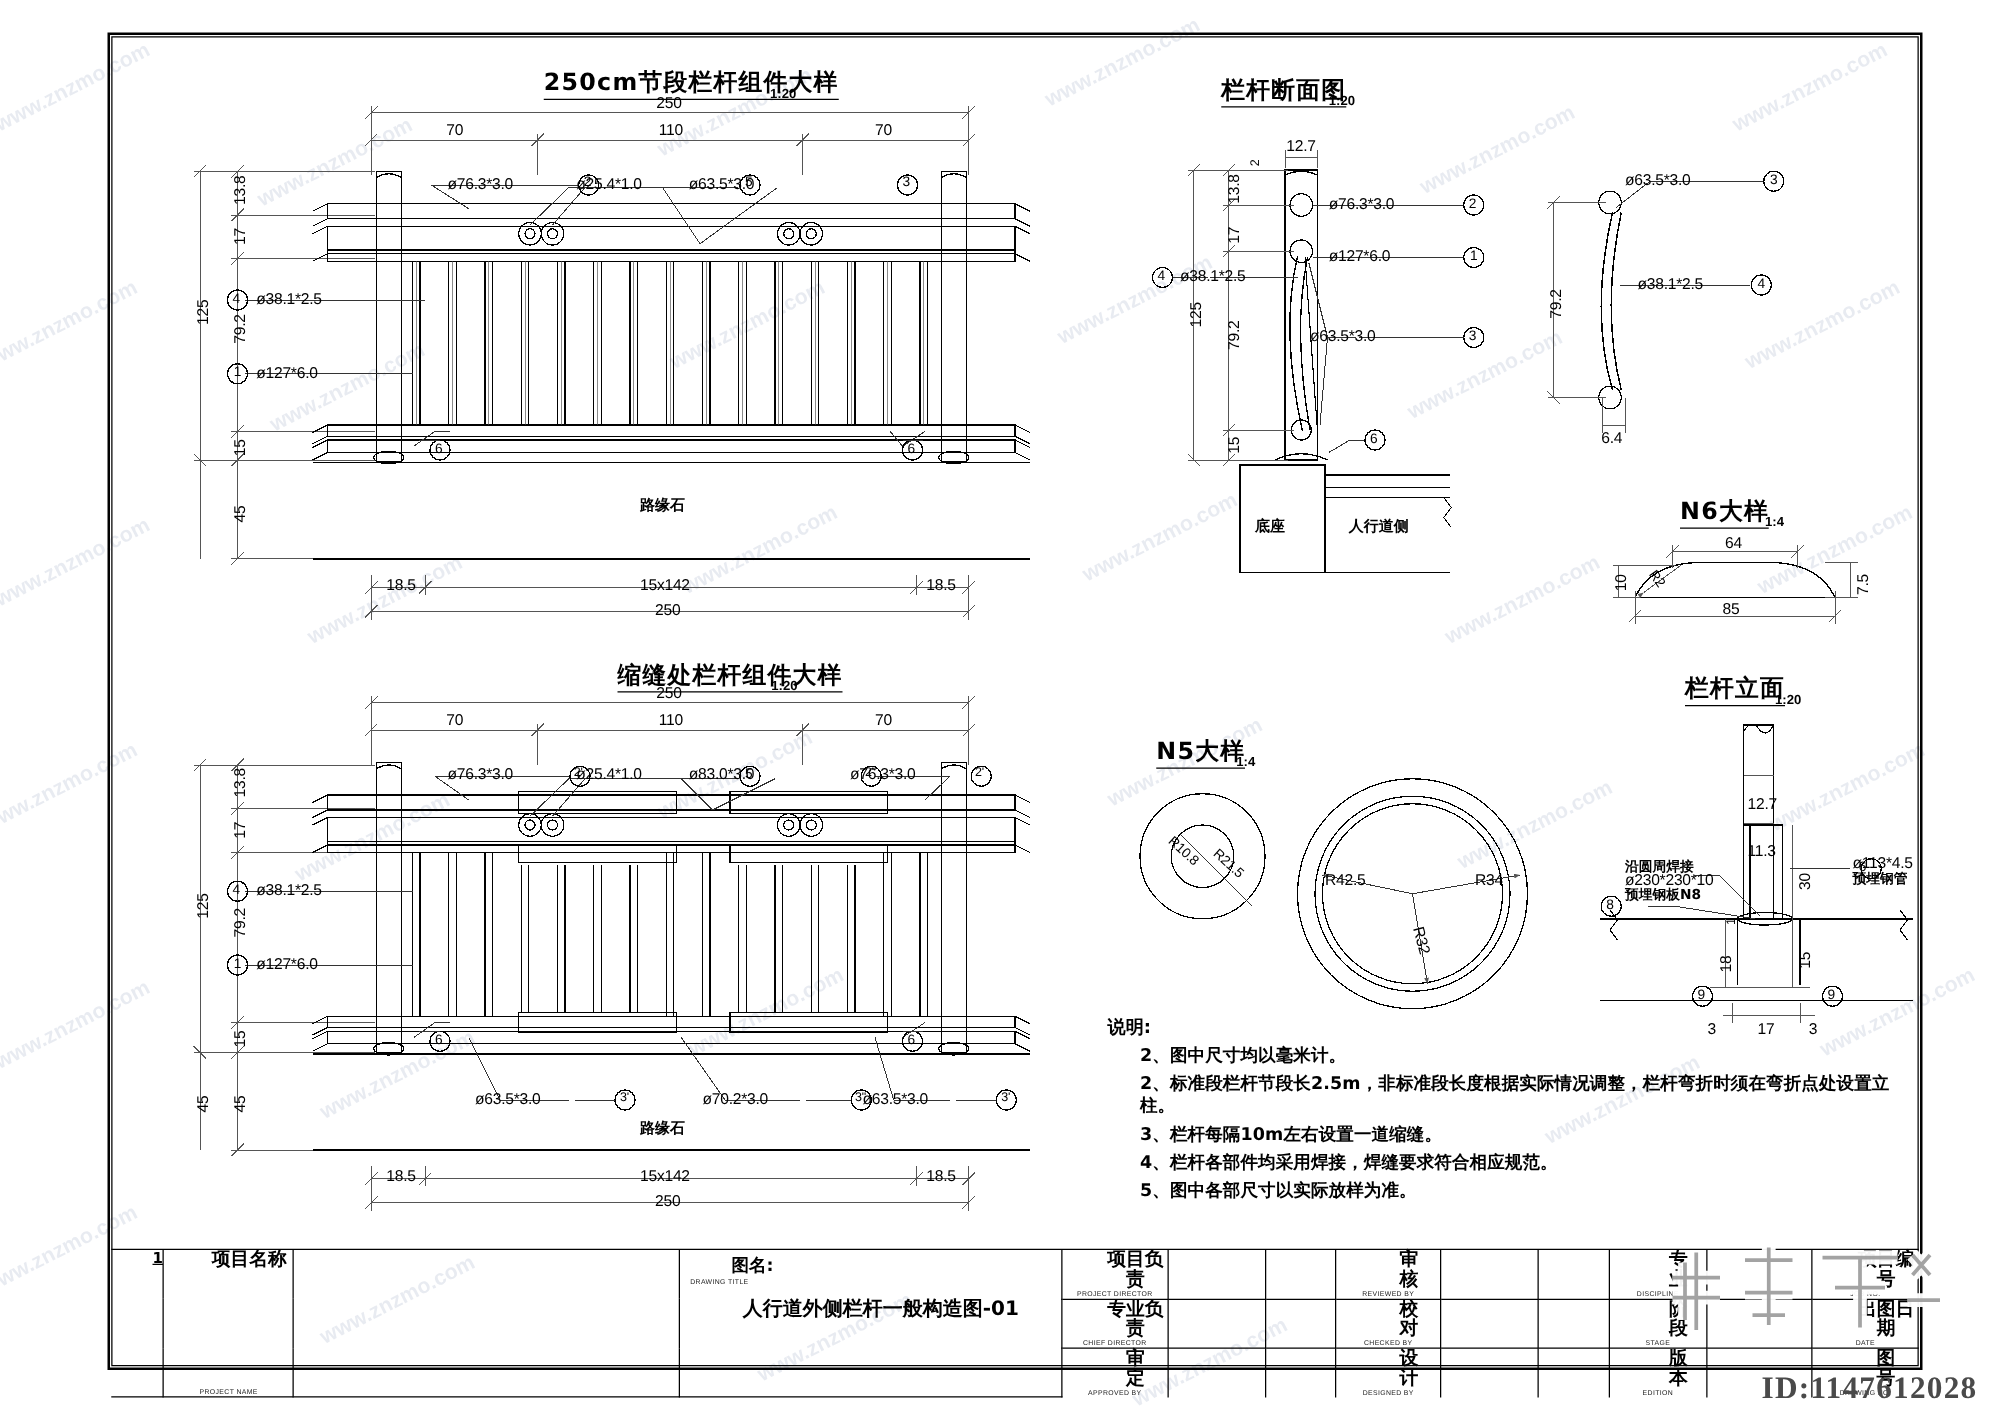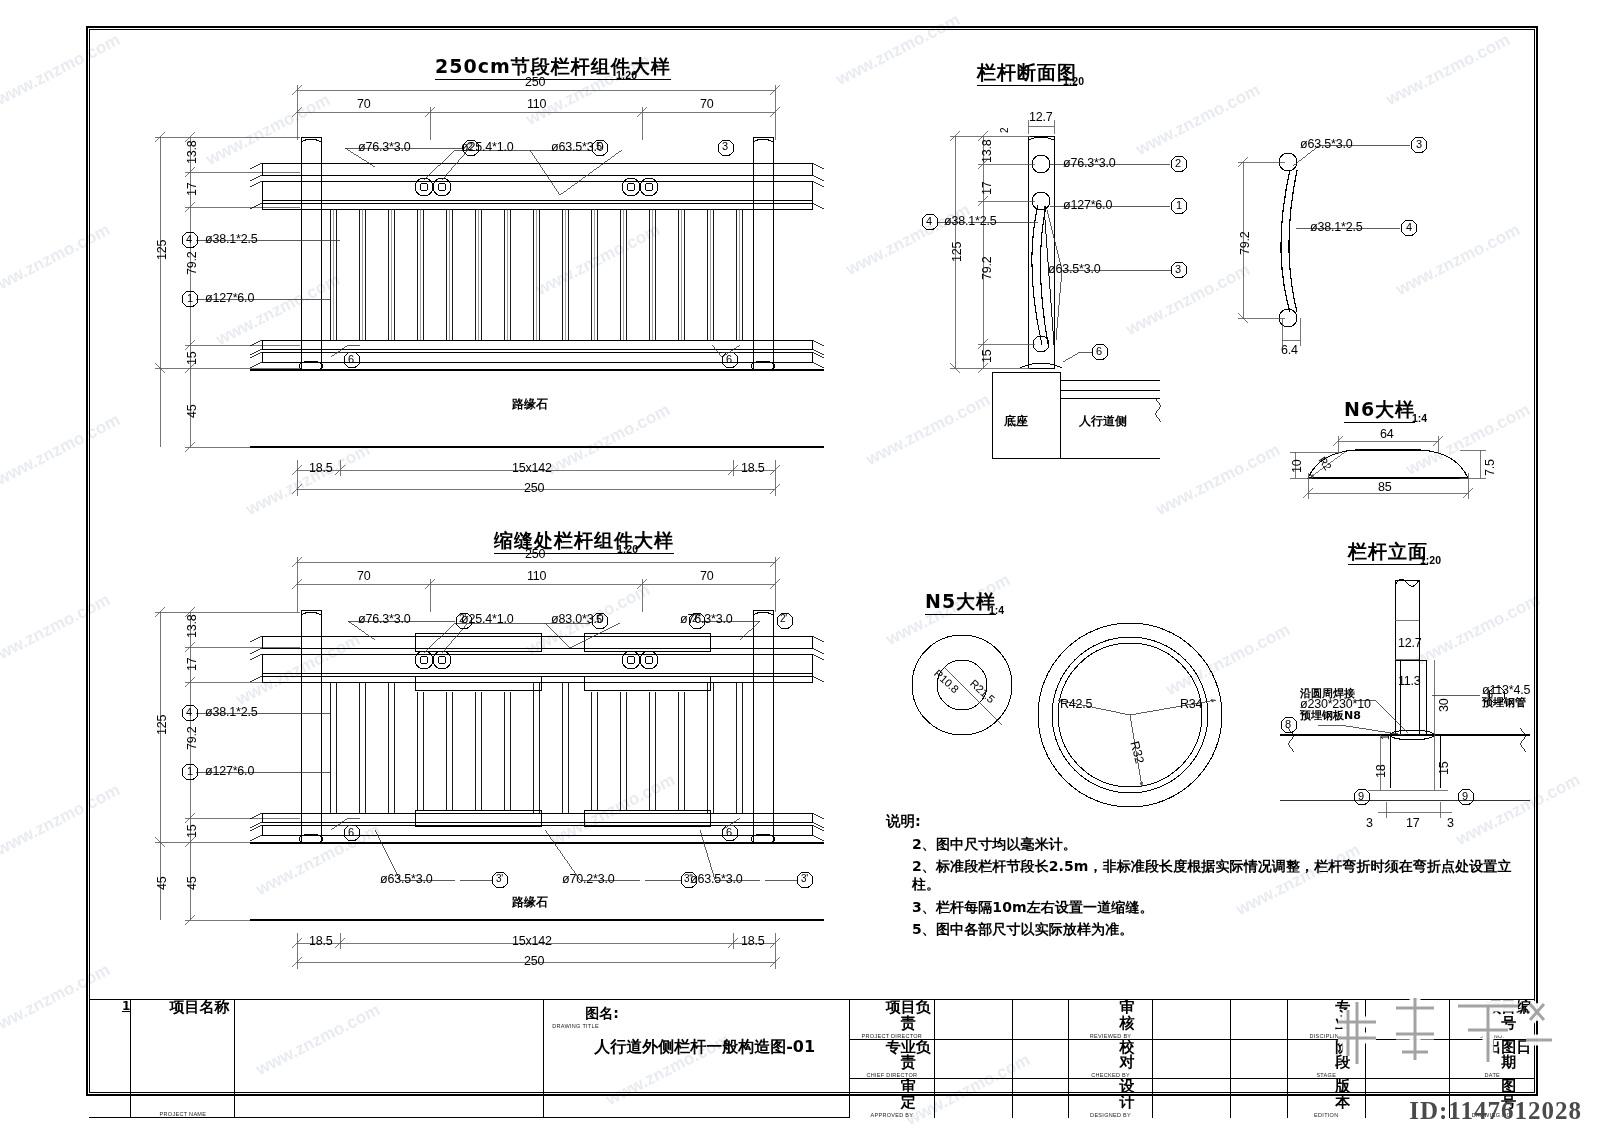--- a/index.html
+++ b/index.html
@@ -805,20 +805,21 @@
     <div class="t cn" style="left:1482px;top:697px;font-size:11px;">预埋钢管</div>
     <div class="t dim" style="left:1358px;top:791px;font-size:11px;">9</div>
     <div class="t dim" style="left:1462px;top:791px;font-size:11px;">9</div>
   </div>
 
   <div class="notes">
     <div class="hdr cn">说明:</div>
     <div class="ln cn">2、图中尺寸均以毫米计。</div>
     <div class="ln cn">2、标准段栏杆节段长2.5m，非标准段长度根据实际情况调整，栏杆弯折时须在弯折点处设置立柱。</div>
     <div class="ln cn">3、栏杆每隔10m左右设置一道缩缝。</div>
+    <div class="ln cn">4、栏杆各部件均采用焊接，焊缝要求符合相应规范。</div>
     <div class="ln cn">5、图中各部尺寸以实际放样为准。</div>
   </div>
 
   <div class="tb">
     <table>
       <tbody>
           <tr>
         <td style="width:28px;border-left:none;border-top:none;" rowspan="3">
           <div class="lbl-wrap">
                 <span class="cell-cn" style="font-size:12px;text-decoration:underline;">1</span>

